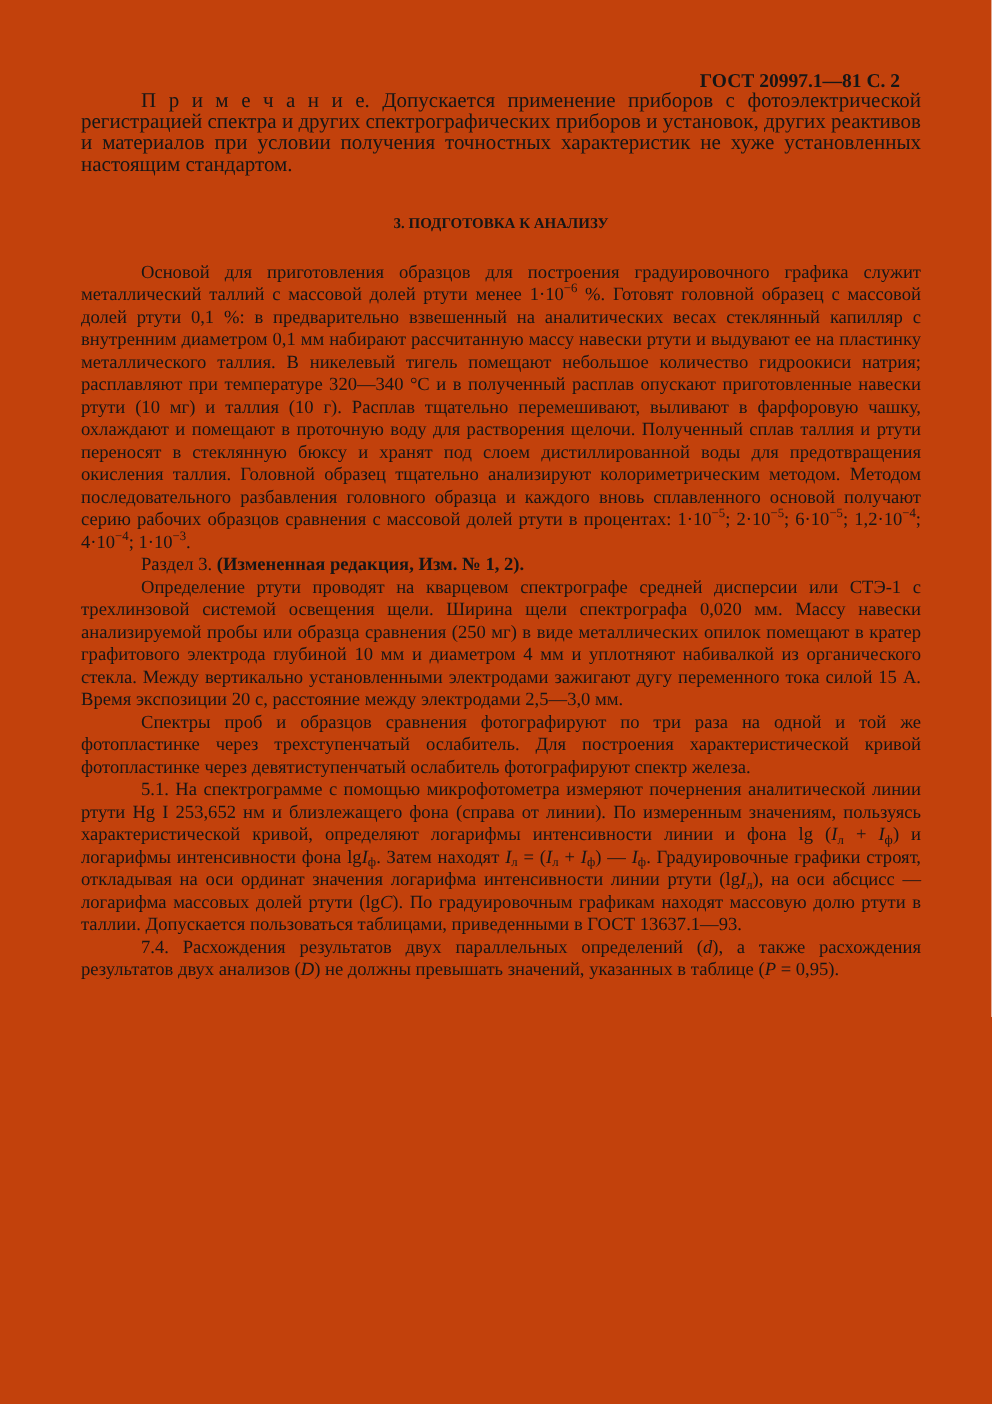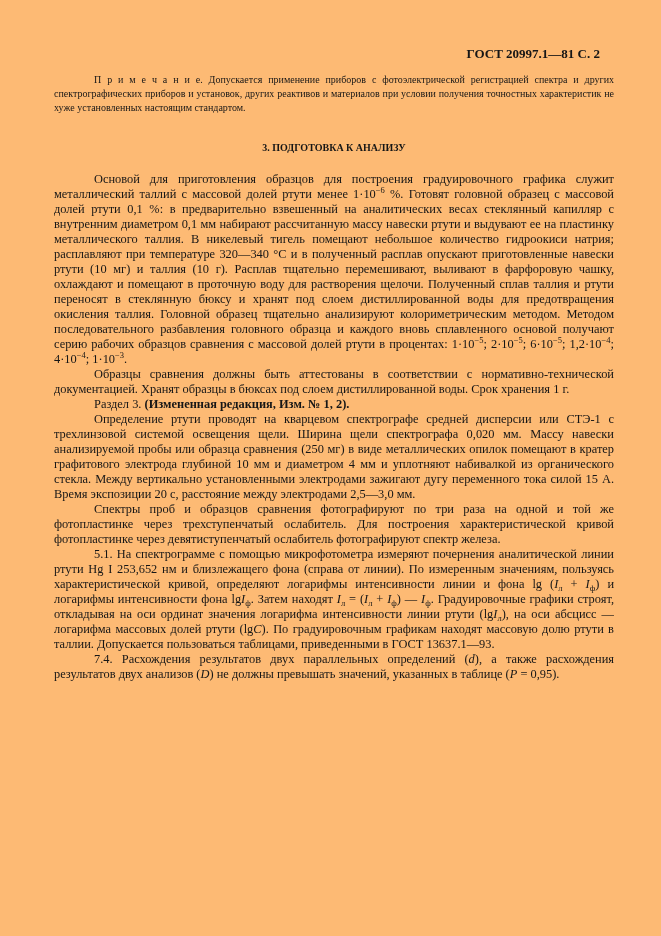--- a/index.html
+++ b/index.html
@@ -2,39 +2,38 @@
 <html lang="ru"><head>
 <meta charset="utf-8">
 <style>
   html,body { margin:0; padding:0; background:#ffffff; }
   .page {
     position: relative;
     width: 661px;
     height: 936px;
     box-sizing: border-box;
     padding: 46px 47px 0 54px;
-    background: #fdba74;
+    background: #c2410c;
     font-family: "Liberation Serif", "DejaVu Serif", serif;
     font-size: 12.4px;
     line-height: 15px;
     color: #161616;
     overflow: hidden;
   }
   .doc-header {
     text-align: right;
     font-weight: bold;
     font-size: 13px;
     padding-right: 14px;
     white-space: nowrap;
   }
   p { margin: 0; text-align: justify; text-indent: 40px; }
   .note {
-    font-size: 10px;
+    font-size: 14px;
     line-height: 14.2px;
-    margin-top: 12px;
   }
   .razdel { text-align: left; }
   .razdel-2 { margin-top: 5px; }
   .heading {
     font-size: 10px;
     font-weight: bold;
     text-align: center;
     margin: 0;
   }
   .heading-3 { margin: 24px 0 17px 0; }
@@ -53,21 +52,20 @@
 
   <div class="doc-header">ГОСТ 20997.1—81 С. 2</div>
 
   <p class="note"><span>П р и м е ч а н и е. Допускается применение приборов с фотоэлектрической регистрацией спектра и других спектрографических приборов и установок, других реактивов и материалов при условии получения точностных характеристик не хуже установленных настоящим стандартом.</span></p>
 
 
   <h2 class="heading heading-3">3. ПОДГОТОВКА К АНАЛИЗУ</h2>
 
   <p><span>Основой для приготовления образцов для построения градуировочного графика служит металлический таллий с массовой долей ртути менее 1·10</span><sup>−6</sup><span> %. Готовят головной образец с массовой долей ртути 0,1 %: в предварительно взвешенный на аналитических весах стеклянный капилляр с внутренним диаметром 0,1 мм набирают рассчитанную массу навески ртути и выдувают ее на пластинку металлического таллия. В никелевый тигель помещают небольшое количество гидроокиси натрия; расплавляют при температуре 320—340 °С и в полученный расплав опускают приготовленные навески ртути (10 мг) и таллия (10 г). Расплав тщательно перемешивают, выливают в фарфоровую чашку, охлаждают и помещают в проточную воду для растворения щелочи. Полученный сплав таллия и ртути переносят в стеклянную бюксу и хранят под слоем дистиллированной воды для предотвращения окисления таллия. Головной образец тщательно анализируют колориметрическим методом. Методом последовательного разбавления головного образца и каждого вновь сплавленного основой получают серию рабочих образцов сравнения с массовой долей ртути в процентах: 1·10</span><sup>−5</sup><span>; 2·10</span><sup>−5</sup><span>; 6·10</span><sup>−5</sup><span>; 1,2·10</span><sup>−4</sup><span>; 4·10</span><sup>−4</sup><span>; 1·10</span><sup>−3</sup><span>.</span></p>
 
-  <p><span>Образцы сравнения должны быть аттестованы в соответствии с нормативно-технической документацией. Хранят образцы в бюксах под слоем дистиллированной воды. Срок хранения 1 г.</span></p>
 
   <p class="razdel"><span>Раздел 3. </span><span class="b">(Измененная редакция, Изм. № 1, 2).</span></p>
 
 
   <p><span>Определение ртути проводят на кварцевом спектрографе средней дисперсии или СТЭ-1 с трехлинзовой системой освещения щели. Ширина щели спектрографа 0,020 мм. Массу навески анализируемой пробы или образца сравнения (250 мг) в виде металлических опилок помещают в кратер графитового электрода глубиной 10 мм и диаметром 4 мм и уплотняют набивалкой из органического стекла. Между вертикально установленными электродами зажигают дугу переменного тока силой 15 А. Время экспозиции 20 с, расстояние между электродами 2,5—3,0 мм.</span></p>
 
   <p><span>Спектры проб и образцов сравнения фотографируют по три раза на одной и той же фотопластинке через трехступенчатый ослабитель. Для построения характеристической кривой фотопластинке через девятиступенчатый ослабитель фотографируют спектр железа.</span></p>
 
 
   <p><span>5.1. На спектрограмме с помощью микрофотометра измеряют почернения аналитической линии ртути Hg I 253,652 нм и близлежащего фона (справа от линии). По измеренным значениям, пользуясь характеристической кривой, определяют логарифмы интенсивности линии и фона lg (</span><span class="i">I</span><sub>л</sub><span> + </span><span class="i">I</span><sub>ф</sub><span>) и логарифмы интенсивности фона lg</span><span class="i">I</span><sub>ф</sub><span>. Затем находят </span><span class="i">I</span><sub>л</sub><span> = (</span><span class="i">I</span><sub>л</sub><span> + </span><span class="i">I</span><sub>ф</sub><span>) — </span><span class="i">I</span><sub>ф</sub><span>. Градуировочные графики строят, откладывая на оси ординат значения логарифма интенсивности линии ртути (lg</span><span class="i">I</span><sub>л</sub><span>), на оси абсцисс — логарифма массовых долей ртути (lg</span><span class="i">C</span><span>). По градуировочным графикам находят массовую долю ртути в таллии. Допускается пользоваться таблицами, приведенными в ГОСТ 13637.1—93.</span></p>

